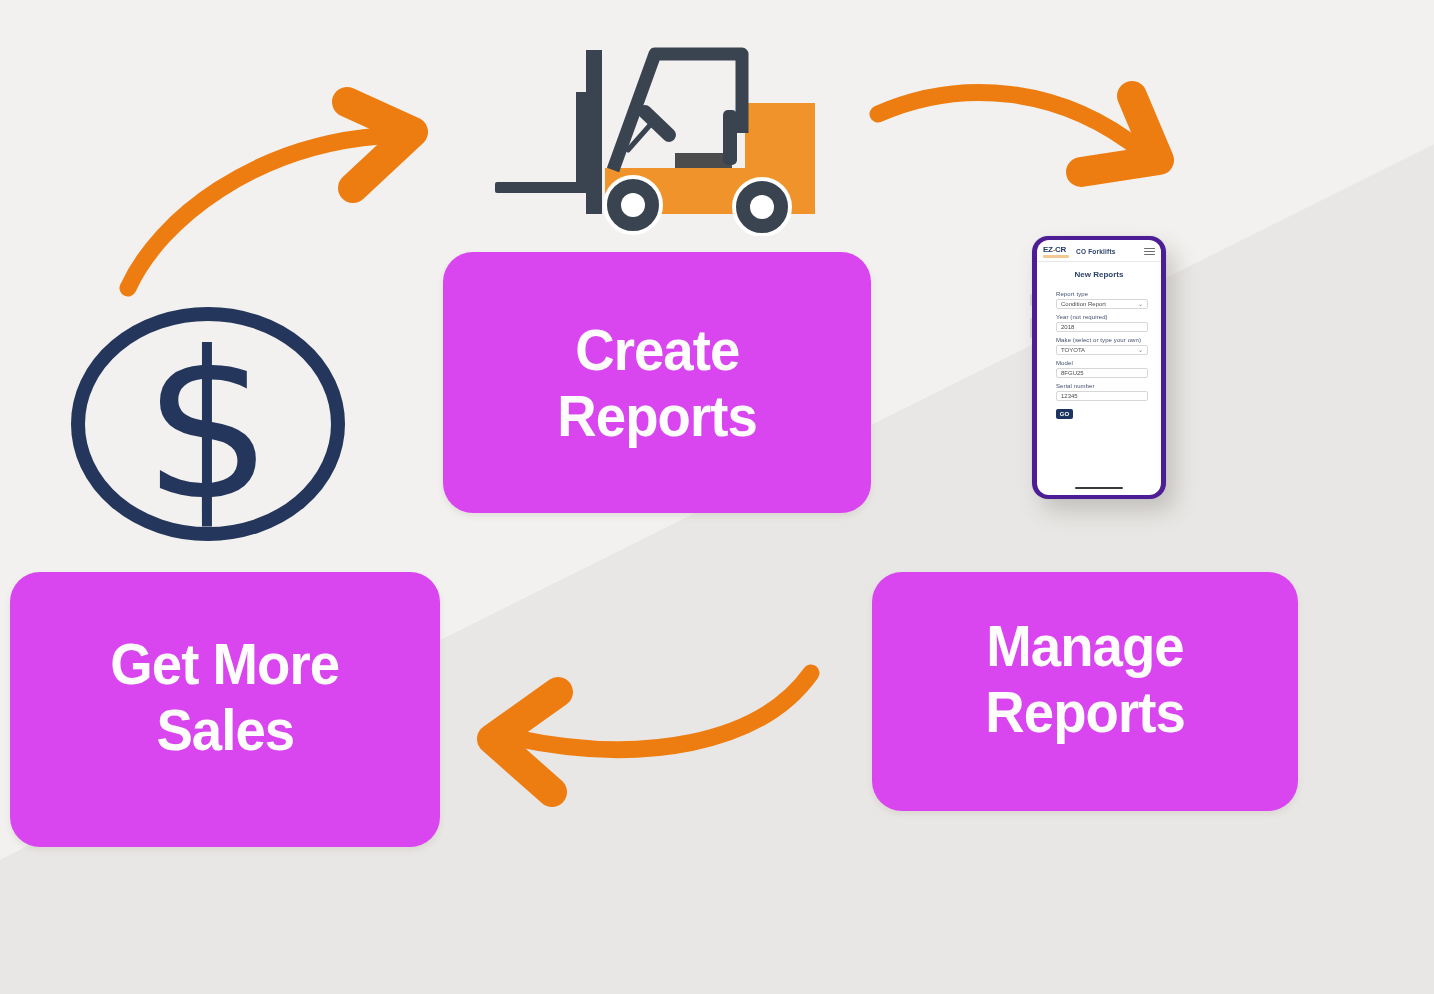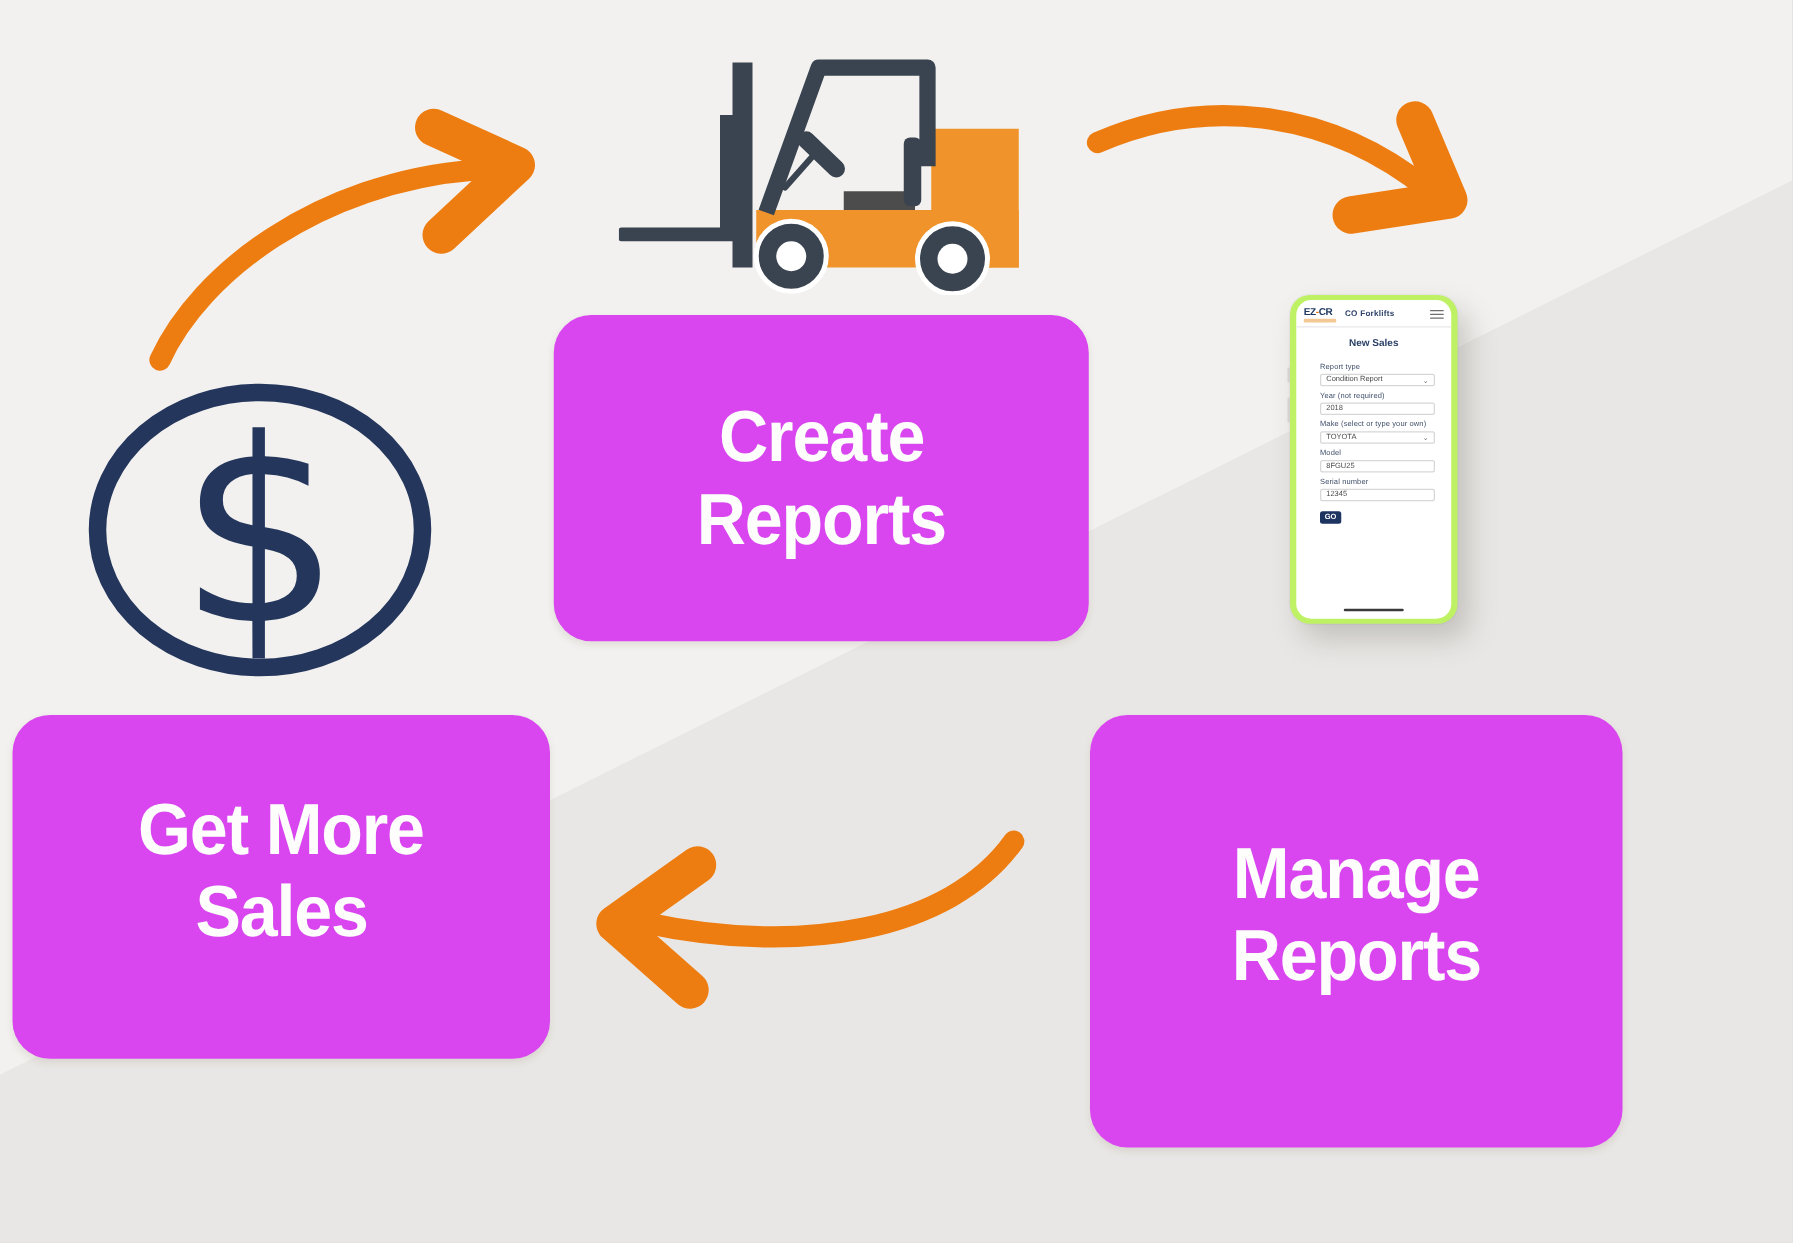--- a/index.html
+++ b/index.html
@@ -17,28 +17,28 @@
   .obox {
     position:absolute; border-radius:30px; background:#d946ef;
     display:flex; flex-direction:column; align-items:center; justify-content:center;
     box-shadow:0 3px 6px rgba(90,70,40,.10);
   }
   .obox .line {
     color:#fdfdfc; font-weight:bold; font-size:58px; line-height:66px;
     letter-spacing:-1px; text-align:center; transform:scaleX(.94);
   }
   #box-create { left:443px; top:252px; width:428px; height:261px; }
-  #box-manage { left:872px; top:572px; width:426px; height:346px; padding-bottom:26px; }
+  #box-manage { left:872px; top:572px; width:426px; height:239px; padding-bottom:26px; }
   #box-sales  { left:10px;  top:572px; width:430px; height:275px; padding-bottom:26px; }
   
   .abs-svg { position:absolute; pointer-events:none; }
   
   #phone {
     position:absolute; left:1032px; top:236px; width:134px; height:263px;
-    background:#bef264; border-radius:16px;
+    background:#4c1d95; border-radius:16px;
     box-shadow:9px 12px 22px rgba(110,105,100,.30), 0 0 0 1px rgba(0,0,0,.03);
   }
   .side-btn { position:absolute; left:-2px; width:2px; background:#d4d2d0; border-radius:1px; }
   #side-btn-1 { top:58px; height:12px; }
   #side-btn-2 { top:82px; height:20px; }
   #phone-screen {
     position:absolute; left:5px; right:5px; top:4px; bottom:4px;
     background:#ffffff; border-radius:12px; overflow:hidden;
   }
   #app-header {
@@ -146,21 +146,21 @@
           <span id="logo-tagline-bar"></span>
         </div>
         <span id="app-title">CO Forklifts</span>
         <span id="menu-icon">
             <i></i>
             <i></i>
             <i></i>
           </span>
       </div>
 
-      <div id="screen-title">New Sales</div>
+      <div id="screen-title">New Reports</div>
 
       <div id="report-form">
         <div class="f-label">Report type</div>
         <div class="f-field">
           <span>Condition Report</span>
           <span class="chev">⌄</span>
         </div>
 
         <div class="f-label">Year (not required)</div>
         <div class="f-field">

